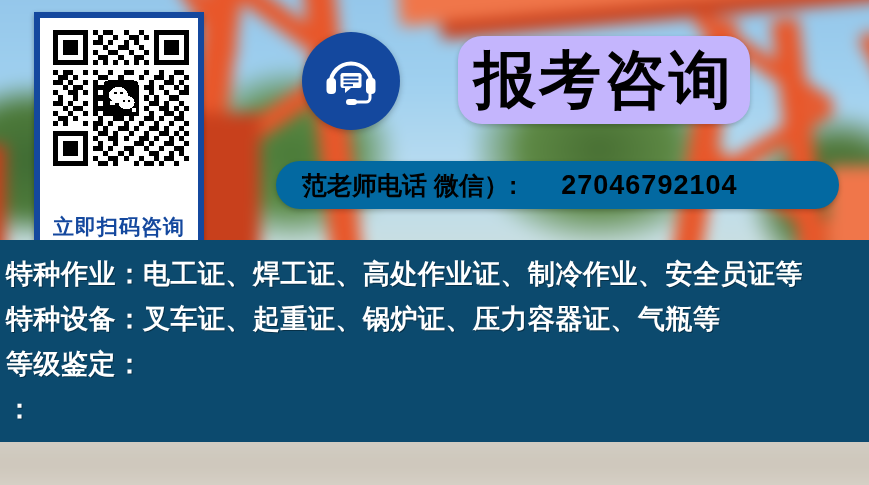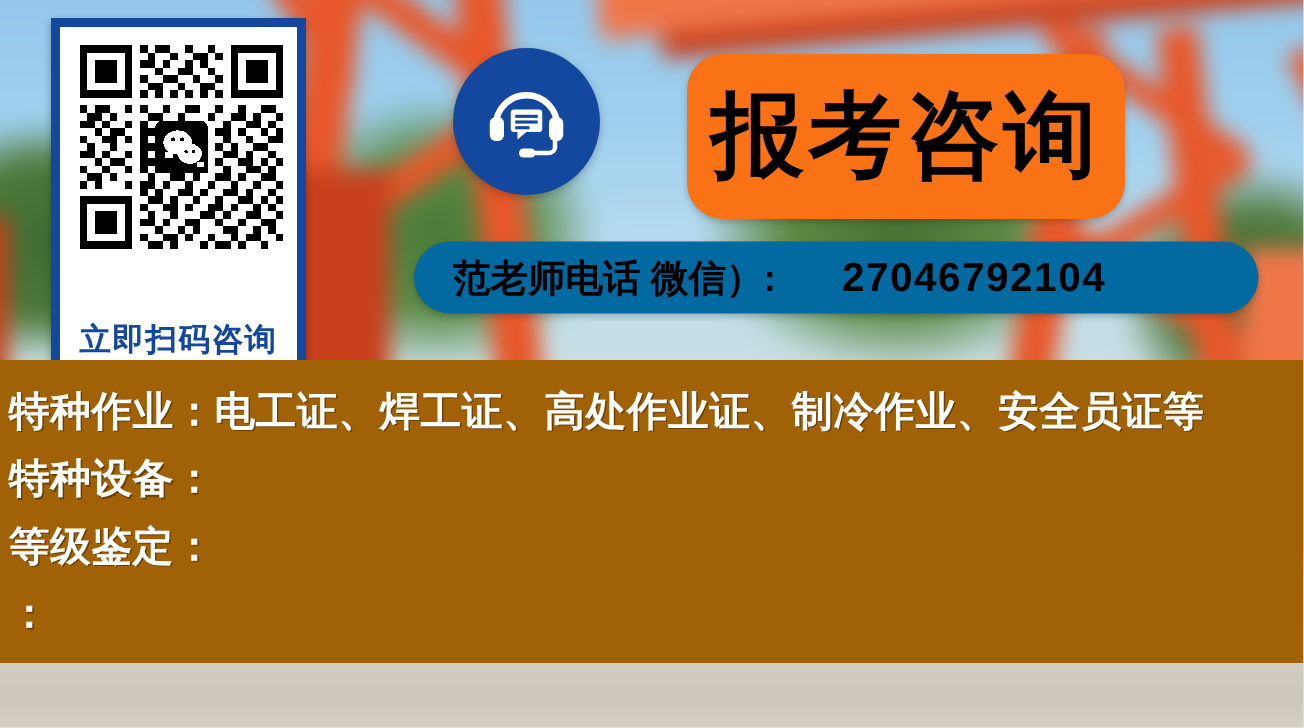--- a/index.html
+++ b/index.html
@@ -98,22 +98,22 @@
     border-radius: 50%;
     background: #14489e;
     box-shadow: 0 2px 6px rgba(0,0,0,.25);
   }
   .headset-circle svg { position:absolute; left:21px; top:21px; }
 
   
   .title-pill {
     position: absolute;
     left: 458px; top: 36px;
-    width: 292px; height: 110px;
-    background: #f97316;
+    width: 292px; height: 88px;
+    background: #c4b5fd;
     border-radius: 24px;
     box-shadow: 0 2px 5px rgba(0,0,0,.22);
   }
   .title-text {
     position: absolute;
     left: 0; right: 0; top: 0; bottom: 0;
     display: flex; align-items: center; justify-content: center;
     color: #000000;
     font-size: 62px;
     font-weight: bold;
@@ -150,21 +150,21 @@
     letter-spacing: 1px;
     white-space: nowrap;
     font-family: "Liberation Sans", "DejaVu Sans", sans-serif;
   }
 
   
   .list-panel {
     position: absolute;
     left: 0; top: 240px;
     width: 869px; height: 202px;
-    background: #a16207;
+    background: #0c4a6e;
   }
   .list-rows {
     position: absolute;
     left: 6px; top: 16px; right: 0;
   }
   .list-row {
     display: flex;
     align-items: baseline;
     height: 45px;
     white-space: nowrap;
@@ -484,20 +484,21 @@
 
       <div class="list-row">
         <span class="row-label">特种作业</span>
         <span class="row-colon">：</span>
         <span class="row-value">电工证、焊工证、高处作业证、制冷作业、安全员证等</span>
       </div>
 
       <div class="list-row">
         <span class="row-label">特种设备</span>
         <span class="row-colon">：</span>
+        <span class="row-value">叉车证、起重证、锅炉证、压力容器证、气瓶等</span>
       </div>
 
       <div class="list-row">
         <span class="row-label">等级鉴定</span>
         <span class="row-colon">：</span>
       </div>
 
       <div class="list-row">
         <span class="row-colon">：</span>
       </div>

